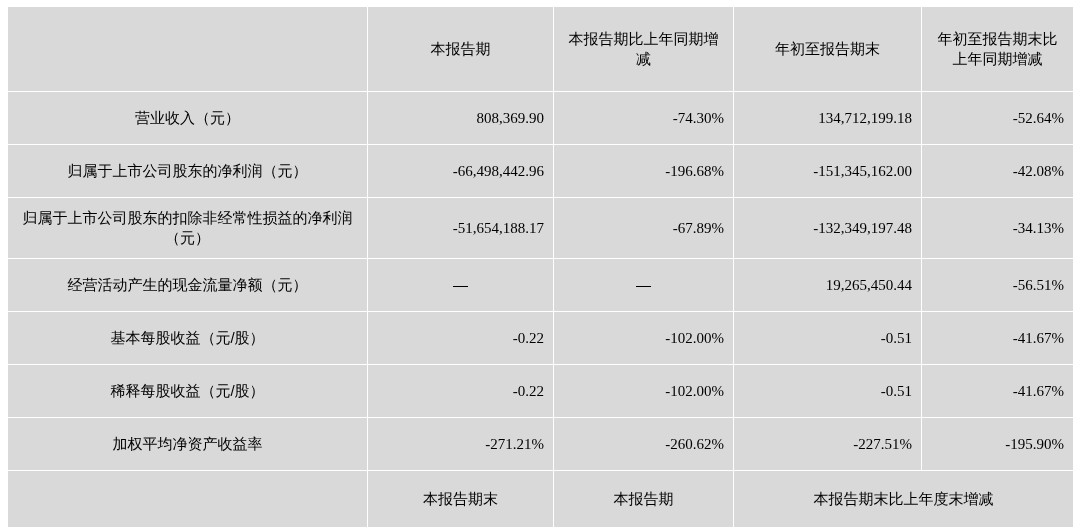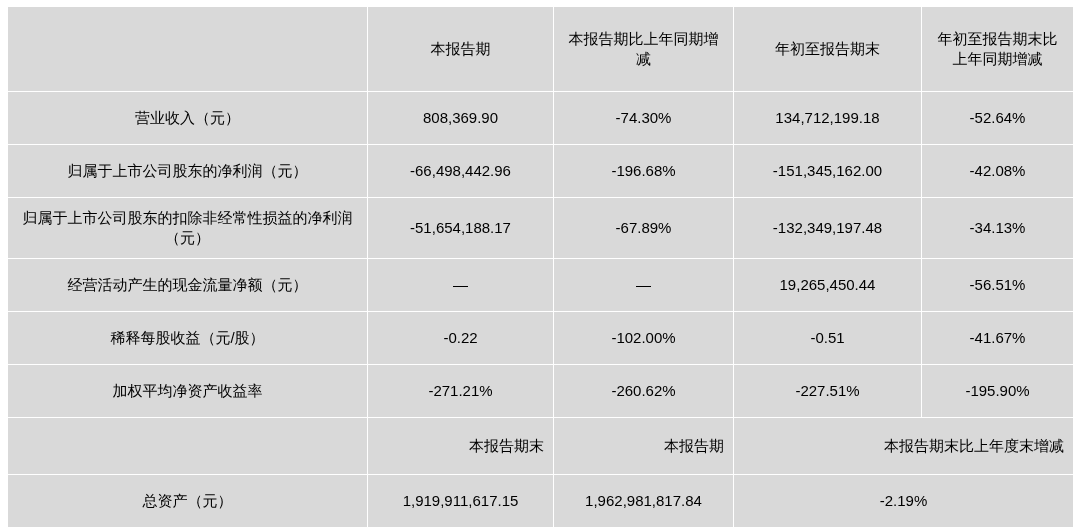--- a/index.html
+++ b/index.html
@@ -47,32 +47,32 @@
     text-align: center;
     font-size: 15px;
     height: 72px;
   }
   .hdr.empty { }
   .rowlabel {
     text-align: center;
     font-size: 15px;
   }
   .num {
-    text-align: center;
+    text-align: right;
     font-size: 15px;
-    font-family: Liberation Sans, sans-serif;
+    font-family: Liberation Serif, serif;
   }
   .dash {
     text-align: center;
     font-size: 15px;
   }
   tr.tall td { height: 40px; }
   tr.two-line td { height: 48px; }
   .sec-hdr {
-    text-align: right;
+    text-align: center;
     font-size: 15px;
     height: 44px;
   }
 </style>
 </head>
 <body>
 
 <div class="sheet">
   <table class="fin">
     <colgroup>
@@ -116,20 +116,27 @@
       </tr>
 
       <tr class="tall">
         <td class="rowlabel">经营活动产生的现金流量净额（元）</td>
         <td class="dash">—</td>
         <td class="dash">—</td>
         <td class="num">19,265,450.44</td>
         <td class="num">-56.51%</td>
       </tr>
 
+      <tr class="tall">
+        <td class="rowlabel">基本每股收益（元/股）</td>
+        <td class="num">-0.22</td>
+        <td class="num">-102.00%</td>
+        <td class="num">-0.51</td>
+        <td class="num">-41.67%</td>
+      </tr>
 
       <tr class="tall">
         <td class="rowlabel">稀释每股收益（元/股）</td>
         <td class="num">-0.22</td>
         <td class="num">-102.00%</td>
         <td class="num">-0.51</td>
         <td class="num">-41.67%</td>
       </tr>
 
       <tr class="tall">

